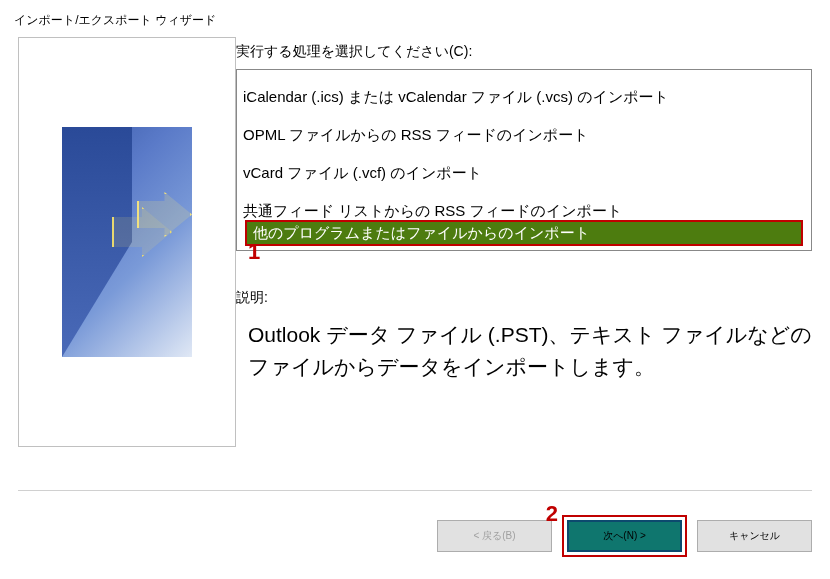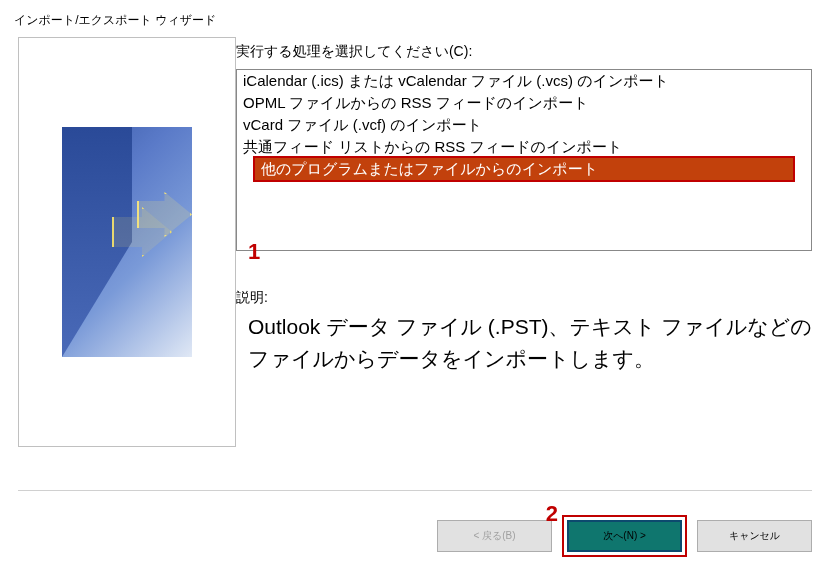--- a/index.html
+++ b/index.html
@@ -88,34 +88,35 @@
       border: 1px solid #888888;
       height: 182px;
       overflow: hidden;
       position: relative;
     }
     .list-item {
       padding: 0px 6px;
       line-height: 22px;
       font-size: 15px;
       cursor: default;
+      margin-top: 16px;
     }
     .list-item.selected {
-      background: #c2410c;
+      background: #4d7c0f;
       color: #ffffff;
       border: 2px solid #c00000;
-      margin: -2px 16px;
+      margin: -2px 8px;
       position: relative;
       z-index: 2;
     }
     .description-section {
       margin-top: 38px;
     }
     .description-label {
-      margin-bottom: 4px;
+      margin-bottom: 12px;
     }
     .description-text {
       padding-left: 12px;
       font-size: 21px;
       line-height: 1.5;
     }
     .separator-line {
       position: absolute;
       left: 18px;
       right: 18px;

